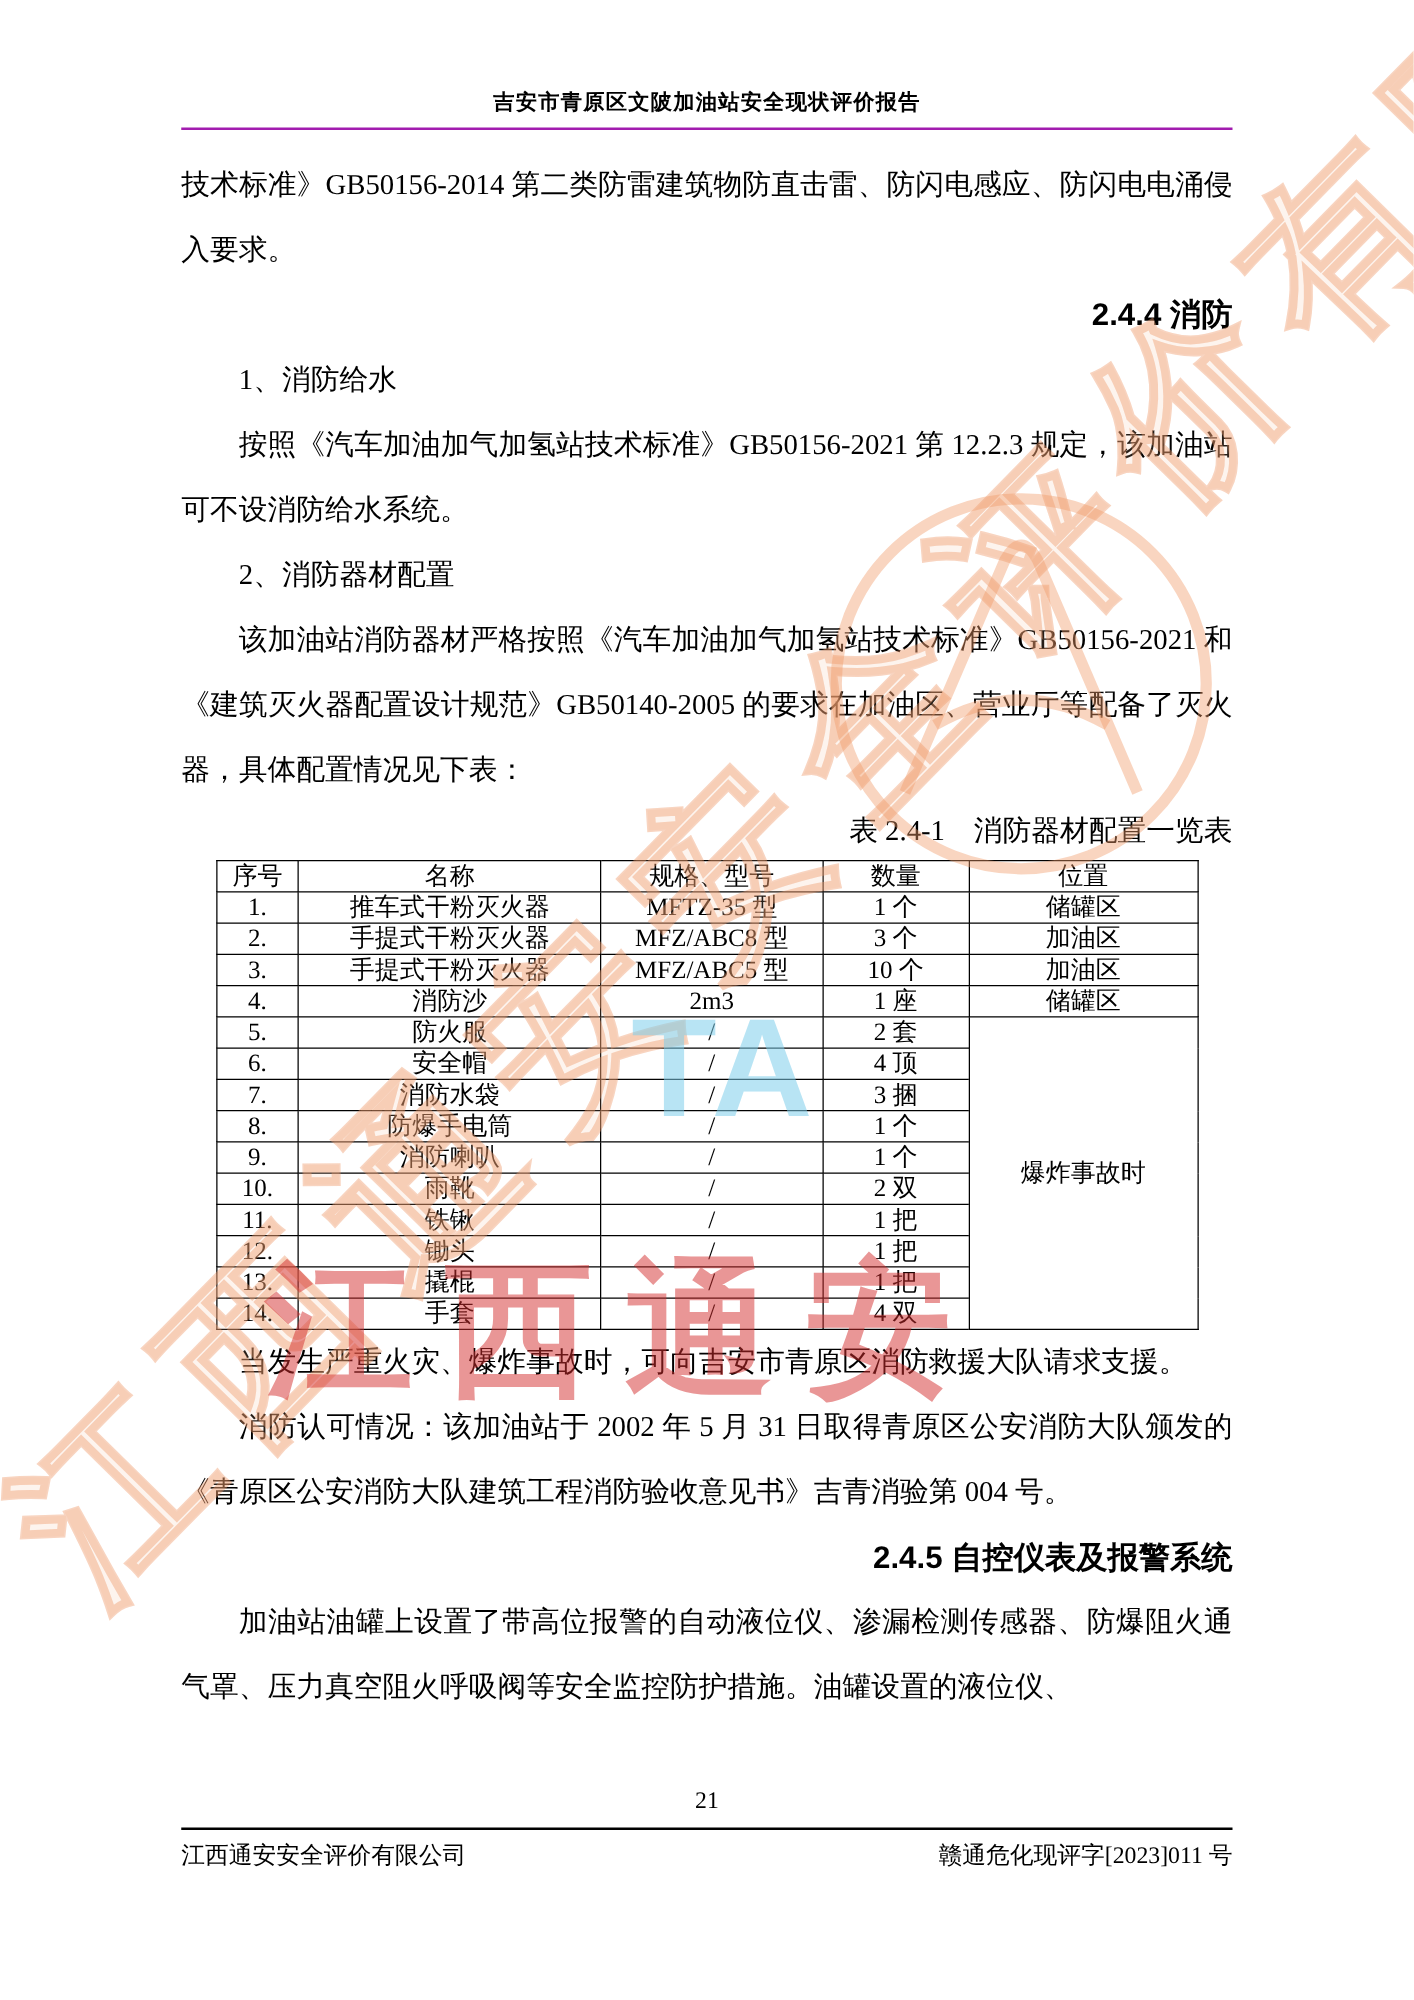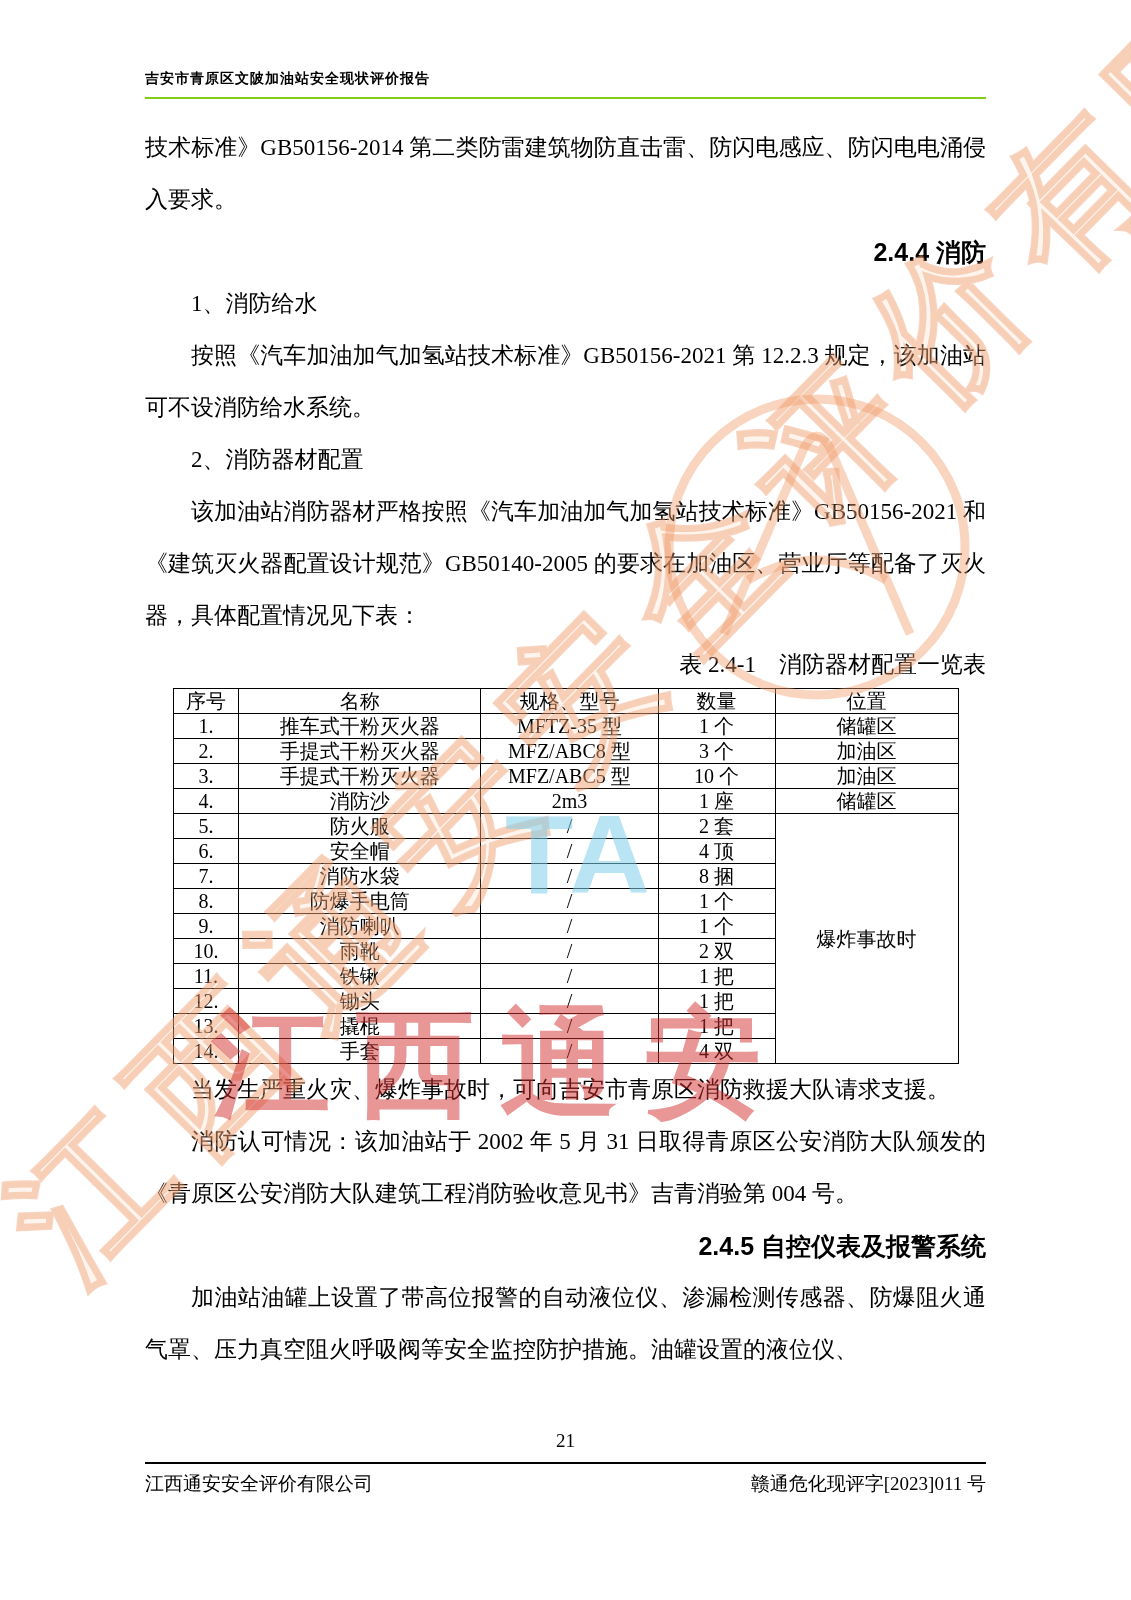--- a/index.html
+++ b/index.html
@@ -15,26 +15,26 @@
     font-family: "Liberation Serif", "DejaVu Serif", serif;
     color: #000;
   }
 
   
   .doc-header {
     position: absolute;
     top: 70px;
     left: 145px;
     width: 841px;
-    text-align: left;
-    font-size: 14px;
+    text-align: center;
+    font-size: 17px;
     font-weight: bold;
     letter-spacing: 1px;
     padding-bottom: 9px;
-    border-bottom: 2px solid #84cc16;
+    border-bottom: 2px solid #a21caf;
   }
 
   
   .content {
     position: absolute;
     top: 122px;
     left: 145px;
     width: 841px;
     font-size: 23px;
     line-height: 52px;
@@ -207,21 +207,21 @@
         <tr>
           <td>6.</td>
           <td>安全帽</td>
           <td>/</td>
           <td>4 顶</td>
         </tr>
         <tr>
           <td>7.</td>
           <td>消防水袋</td>
           <td>/</td>
-          <td>8 捆</td>
+          <td>3 捆</td>
         </tr>
         <tr>
           <td>8.</td>
           <td>防爆手电筒</td>
           <td>/</td>
           <td>1 个</td>
         </tr>
         <tr>
           <td>9.</td>
           <td>消防喇叭</td>

